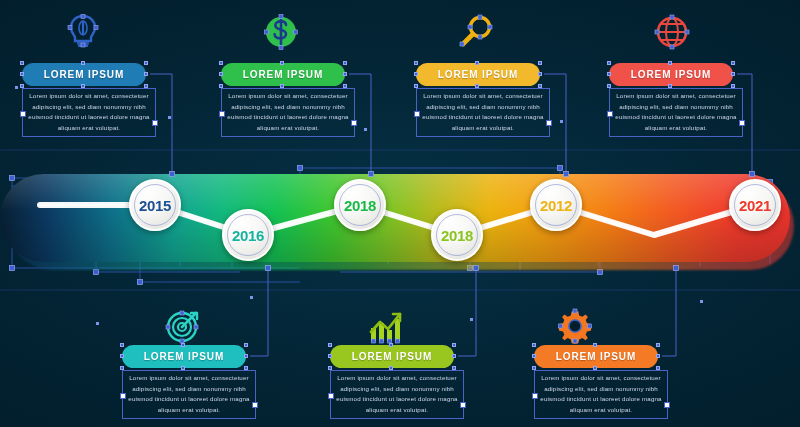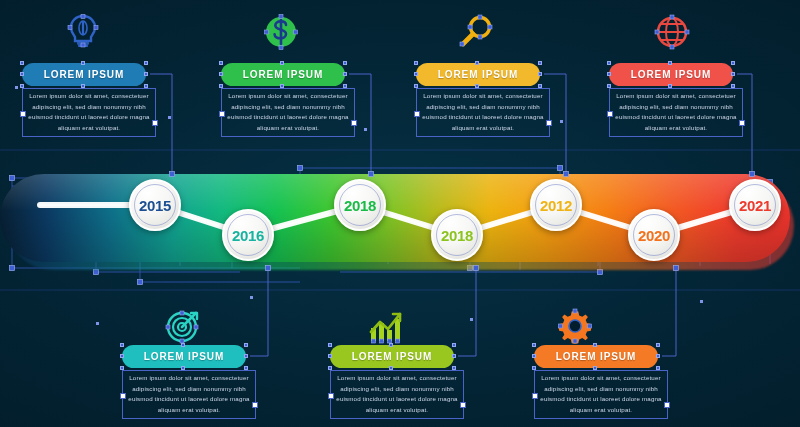--- a/index.html
+++ b/index.html
@@ -187,23 +187,20 @@
   </div>
   <div class="year-node" style="left:334px; top:179px;">
     <span style="color:#17bb46">2018</span>
   </div>
   <div class="year-node" style="left:431px; top:209px;">
     <span style="color:#8cc41f">2018</span>
   </div>
   <div class="year-node" style="left:530px; top:179px;">
     <span style="color:#f0b315">2012</span>
   </div>
-  <div class="year-node" style="left:628px; top:209px;">
-    <span style="color:#f4711c">2020</span>
-  </div>
   <div class="year-node" style="left:729px; top:179px;">
     <span style="color:#ee3a2d">2021</span>
   </div>
 
   <svg class="circuit" viewBox="0 0 800 427">
     <g stroke="#4a63c9" stroke-width="1" fill="none">
       <path d="M150 74 H172 V174"></path>
       <path d="M349 74 H371 V174"></path>
       <path d="M544 74 H566 V174"></path>
       <path d="M737 74 H752 V174"></path>

